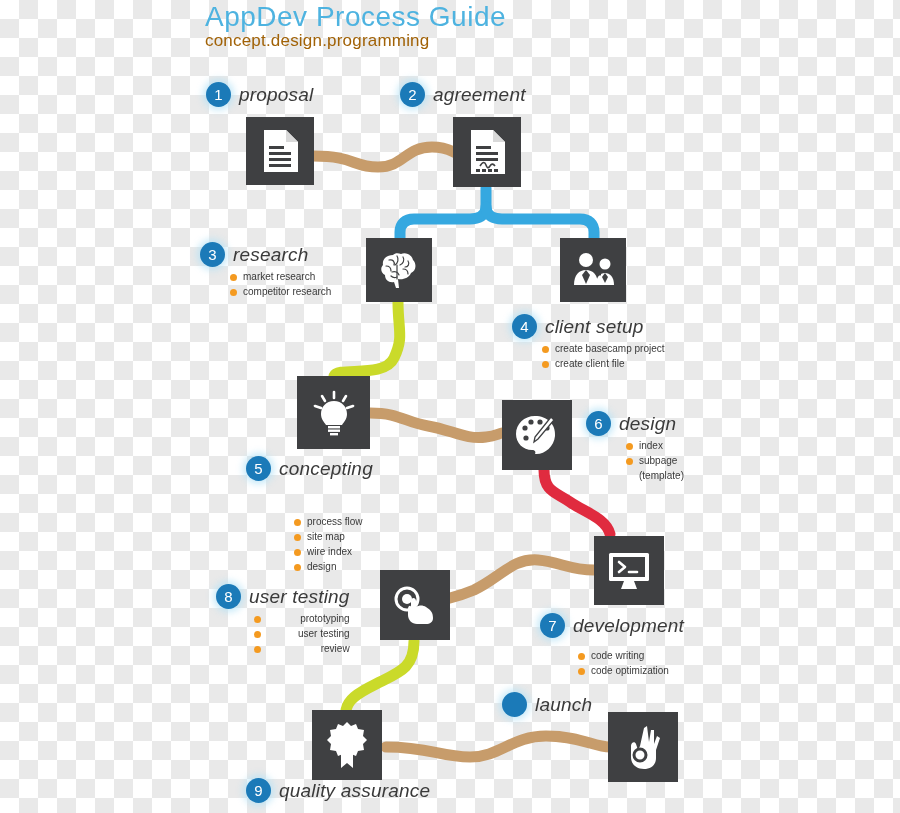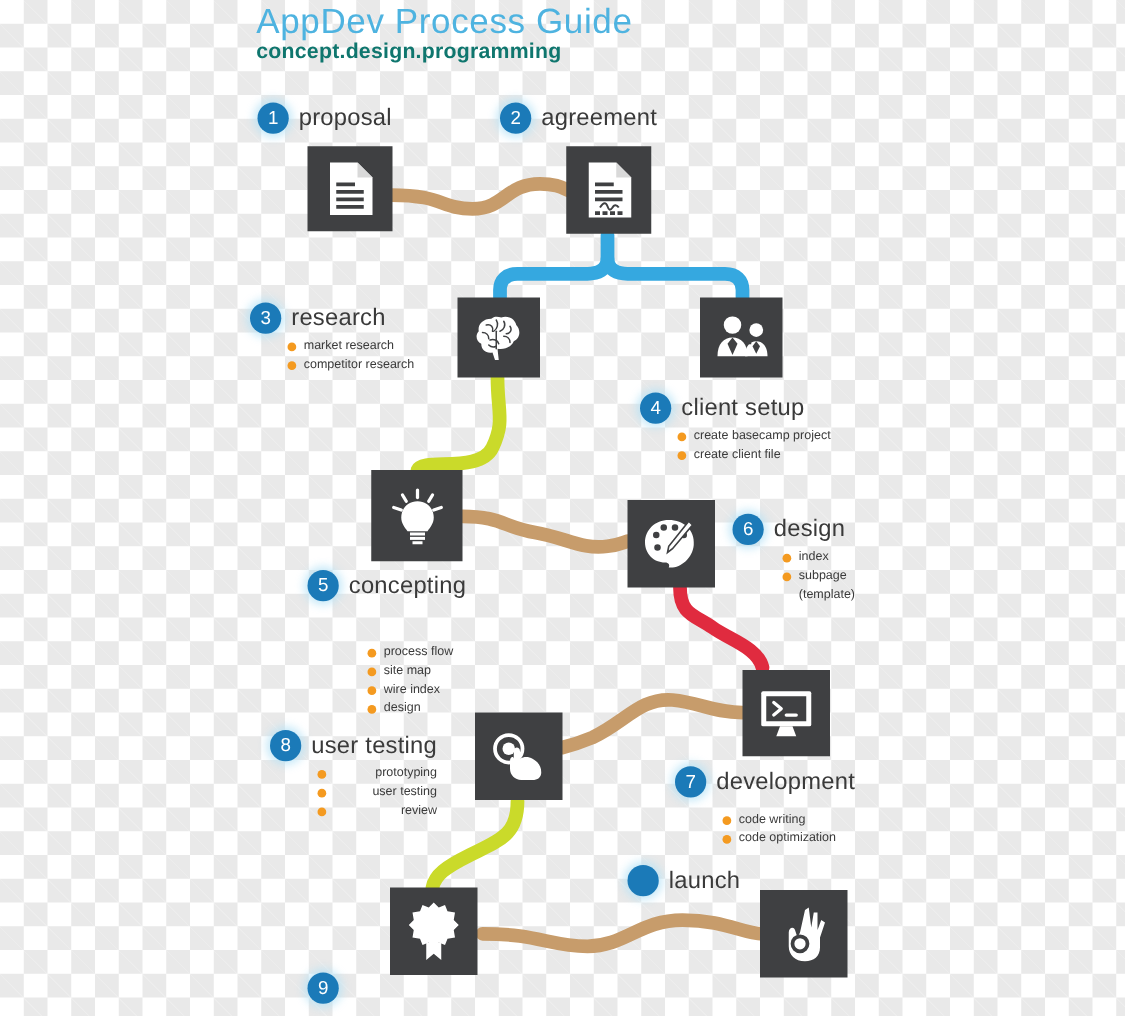--- a/index.html
+++ b/index.html
@@ -21,21 +21,21 @@
 
   
   .title{
     position:absolute;left:205px;top:1px;
     font-size:28px;letter-spacing:.5px;
     color:#4eb3e0;font-weight:400;
   }
   .subtitle{
     position:absolute;left:205px;top:31px;
     font-size:17px;letter-spacing:.2px;
-    color:#0f766e;font-weight:700;
+    color:#a16207;font-weight:400;
   }
 
   
   .tile{
     position:absolute;
     background:#3f4042;
     display:flex;align-items:center;justify-content:center;
   }
   .tile svg{display:block;}
 
@@ -45,21 +45,21 @@
   .badge{
     width:25px;height:25px;border-radius:50%;
     background:#1b7ab8;color:#ffffff;
     font-size:15px;line-height:25px;text-align:center;
     flex:0 0 auto;
     box-shadow:0 0 7px 3px rgba(180,225,245,.75);
   }
   .badge.empty{font-size:0;}
   .step-title{
     font-size:19px;color:#3a3a3a;font-weight:400;
-    white-space:nowrap;letter-spacing:.2px;
+    white-space:nowrap;letter-spacing:.2px;font-style:italic;
   }
   .bullets{margin:2px 0 0 30px;padding:0;list-style:none;}
   .bullets li{
     position:relative;
     font-size:10px;color:#3a3a3a;
     line-height:15px;
     padding-left:13px;white-space:nowrap;
   }
   .bullets li.dot::before{
     content:"";position:absolute;left:0;top:4.5px;
@@ -301,20 +301,21 @@
     <span>
       <svg width="42" height="48" viewBox="0 0 42 48">
         <path d="M21 1 L25 5 L30 3 L32 8 L38 9 L37 15 L41 19 L37 23 L38 29 L32 30 L30 35 L25 33 L21 37 L17 33 L12 35 L10 30 L4 29 L5 23 L1 19 L5 15 L4 9 L10 8 L12 3 L17 5 Z" fill="#ffffff"></path>
         <path d="M15 33 L15 47 L21 42 L27 47 L27 33 Z" fill="#ffffff"></path>
       </svg>
     </span>
   </div>
   <div class="step" style="left:246px;top:778px;">
     <div class="step-head">
       <div class="badge">9</div>
+      <div class="step-title">quality assurance</div>
     </div>
   </div>
 
   <div class="step" style="left:502px;top:692px;">
     <div class="step-head">
       <div class="badge empty"></div>
       <div class="step-title">launch</div>
     </div>
   </div>
   <div class="tile" style="left:608px;top:712px;width:70px;height:70px;">

